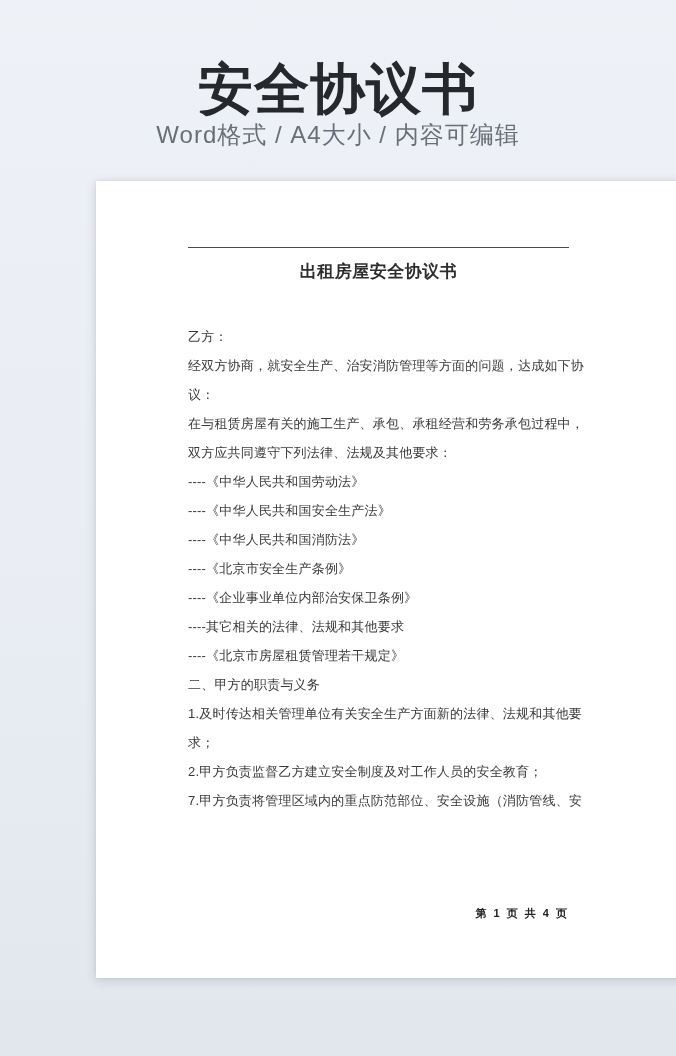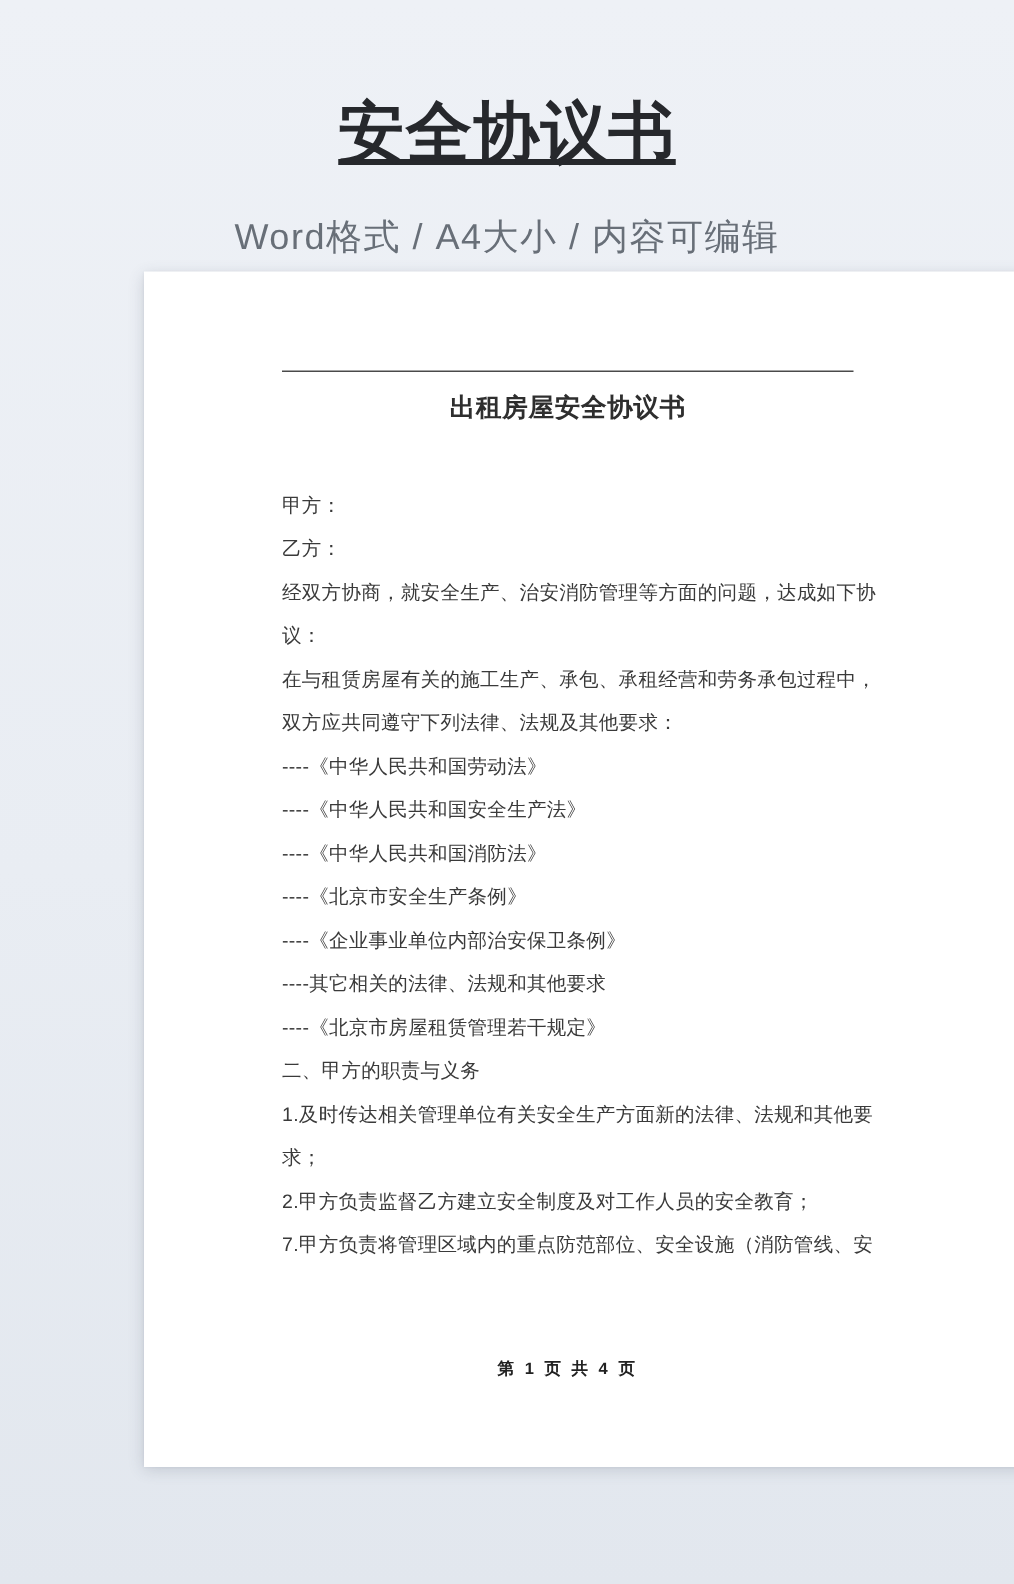--- a/index.html
+++ b/index.html
@@ -10,34 +10,32 @@
   }
   .canvas {
     position: relative;
     width: 676px; height: 1056px;
     background: linear-gradient(180deg, #eef1f6 0%, #e9edf3 55%, #e2e7ee 100%);
   }
   
   .hero-title {
     position: absolute; top: 66px; left: 0; width: 676px;
     text-align: center;
-    font-size: 44px; line-height: 46px;
+    font-size: 55px; line-height: 46px;
     font-weight: 900;
     color: #26282c;
     letter-spacing: 1px;
-    text-decoration: underline;
   }
   .hero-subtitle {
     position: absolute; top: 120px; left: 0; width: 676px;
     text-align: center;
     font-size: 24px; line-height: 30px;
     font-weight: 400;
     color: #686f78;
     letter-spacing: 1px;
-    margin-top: 24px;
   }
   
   .sheet {
     position: absolute;
     left: 52px; top: 181px;
     width: 632px; height: 797px;
     background: #ffffff;
     box-shadow: 0 2px 10px rgba(60, 70, 90, 0.20), 0 0 2px rgba(60,70,90,0.10);
     margin-left: 44px;
   }
@@ -66,21 +64,21 @@
     height: 29px; line-height: 29px;
     font-size: 13px;
     color: #3a3a3a;
     letter-spacing: 0.2px;
     white-space: nowrap;
   }
   .doc-footer {
     position: absolute;
     left: 92px; top: 724px;
     width: 381px;
-    text-align: center;
+    text-align: right;
     font-size: 11px; line-height: 16px;
     font-weight: 700;
     color: #222222;
     letter-spacing: 2px;
   }
 </style>
 </head>
 <body>
 
 <div class="canvas">
@@ -89,21 +87,20 @@
 
   <div class="hero-subtitle">Word格式 / A4大小 / 内容可编辑</div>
 
   <div class="sheet">
 
     <div class="doc-rule"></div>
 
     <div class="doc-title">出租房屋安全协议书</div>
 
     <div class="doc-lines">
-        <div class="doc-line">甲方：</div>
         <div class="doc-line">乙方：</div>
         <div class="doc-line">经双方协商，就安全生产、治安消防管理等方面的问题，达成如下协</div>
         <div class="doc-line">议：</div>
         <div class="doc-line">在与租赁房屋有关的施工生产、承包、承租经营和劳务承包过程中，</div>
         <div class="doc-line">双方应共同遵守下列法律、法规及其他要求：</div>
         <div class="doc-line">----《中华人民共和国劳动法》</div>
         <div class="doc-line">----《中华人民共和国安全生产法》</div>
         <div class="doc-line">----《中华人民共和国消防法》</div>
         <div class="doc-line">----《北京市安全生产条例》</div>
         <div class="doc-line">----《企业事业单位内部治安保卫条例》</div>

